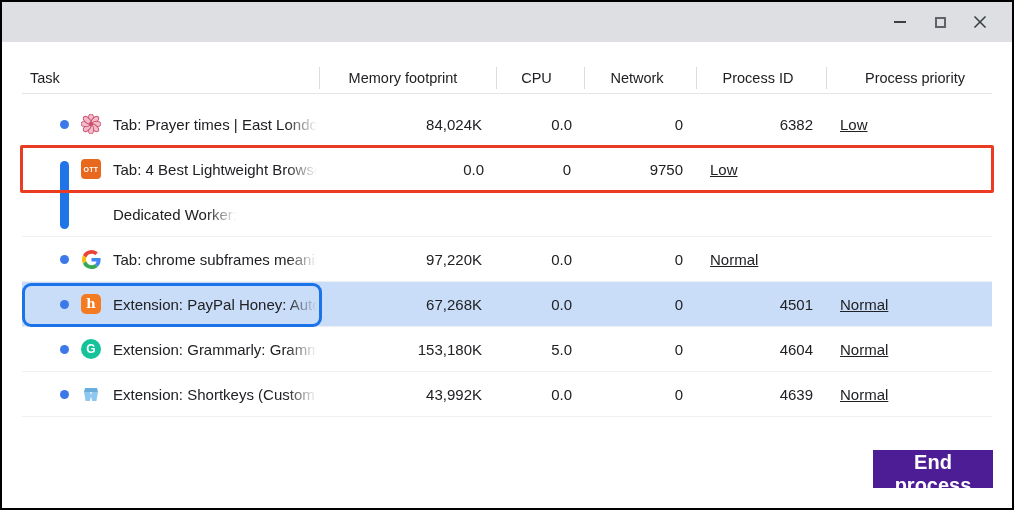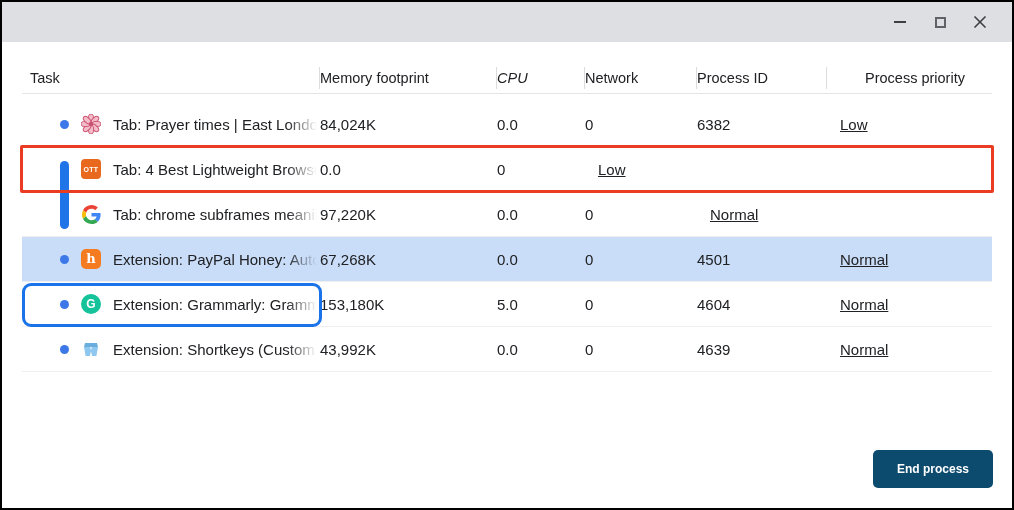--- a/index.html
+++ b/index.html
@@ -20,63 +20,63 @@
   
   .tasktable{position:absolute;left:20px;top:60px;width:970px;}
   .thead{
     display:grid;grid-template-columns:298px 177px 88px 112px 130px 165px;
     height:32px;align-items:center;border-bottom:1px solid #e4e4e4;
     font-size:14.5px;color:#202124;
   }
   .th{height:22px;line-height:22px;white-space:nowrap;}
   .th.sep{border-right:1px solid #dcdcdc;}
   .th-task{padding-left:8px;text-align:left;}
-  .th-right{text-align:left;}
+  .th-right{text-align:center;}
   .th-mem{padding-right:10px;}
-  .th-cpu{padding-right:8px;font-style:italic;}
+  .th-cpu{padding-right:8px;}
   .th-net{padding-right:7px;}
   .th-pid{padding-right:7px;}
   .th-prio{padding-left:11px;text-align:center;border-right:none;}
   .tbody{padding-top:8px;}
   .row{
     display:grid;grid-template-columns:298px 177px 88px 112px 130px 165px;
     height:45px;align-items:center;border-bottom:1px solid #efefef;
     font-size:15px;background:#fff;
   }
   .row.state-selected{background:#c9ddf8;}
   .cell-task{display:flex;align-items:center;height:100%;}
   .dot{width:9px;height:9px;border-radius:50%;background:#3c78e7;margin-left:38px;flex:0 0 auto;}
   .favicon{width:20px;height:20px;margin-left:12px;flex:0 0 auto;display:flex;align-items:center;justify-content:center;}
   .task-label{
     margin-left:12px;white-space:nowrap;overflow:hidden;max-width:204px;
     -webkit-mask-image:linear-gradient(90deg,#000 calc(100% - 30px),transparent 100%);
     mask-image:linear-gradient(90deg,#000 calc(100% - 30px),transparent 100%);
   }
-  .cell-right{text-align:left;}
+  .cell-right{text-align:right;}
   .cell-mem{padding-right:15px;}
   .cell-cpu{padding-right:13px;}
   .cell-net{padding-right:14px;}
   .cell-pid{padding-right:14px;}
   .cell-prio{padding-left:13px;text-align:left;text-decoration:underline;}
   
   .icon-ott{width:20px;height:20px;border-radius:4px;background:#e8691e;color:#fff;
     font-size:7px;font-weight:bold;letter-spacing:.3px;display:flex;align-items:center;justify-content:center;}
   .icon-honey{width:20px;height:20px;border-radius:5px;background:#f57b21;color:#fff;
     font-family:"DejaVu Serif",serif;font-size:13px;font-weight:bold;display:flex;align-items:center;justify-content:center;padding-bottom:1px;}
   .icon-grammarly{width:20px;height:20px;border-radius:50%;background:#15c39a;color:#fff;
     font-size:12px;font-weight:bold;display:flex;align-items:center;justify-content:center;}
   
   .group-bar{position:absolute;left:58px;top:159px;width:9px;height:68px;border-radius:5px;background:#1f74e8;}
   .red-rect{position:absolute;left:18px;top:143px;width:974px;height:48px;border:3px solid #ea3b23;border-radius:2px;pointer-events:none;}
   .focus-ring{position:absolute;left:20px;top:281px;width:300px;height:44px;border:3px solid #1a73e8;border-radius:9px;pointer-events:none;}
   
   .end-btn{
-    position:absolute;right:19px;top:448px;width:120px;height:38px;border:none;border-radius:5px;
-    background:#0c4a6e;color:#fff;font-family:"Liberation Sans",sans-serif;
-    font-size:12px;font-weight:bold;cursor:pointer;
+    position:absolute;right:19px;top:448px;width:120px;height:38px;border:none;border-radius:0;
+    background:#4c1d95;color:#fff;font-family:"Liberation Sans",sans-serif;
+    font-size:20px;font-weight:bold;cursor:pointer;
   }
 </style>
 </head>
 <body>
 
 <div class="frame">
 
   <div class="titlebar">
     <div class="winbtn">
       <div class="ico-min"></div>
@@ -131,21 +131,34 @@
         <div class="row state-red-annotated">
     <div class="cell-task">
       <div class="dot" style="visibility: hidden;"></div>
       <div class="favicon">
               <span class="icon-ott">OTT</span>
             </div>
       <div class="task-label">Tab: 4 Best Lightweight Browsers</div>
     </div>
     <div class="cell-right cell-cpu">0.0</div>
     <div class="cell-right cell-net">0</div>
+    <div class="cell-right cell-pid">9750</div>
     <div class="cell-prio">Low</div>
+  </div>
+        <div class="row state-normal">
+    <div class="cell-task">
+      <div class="dot" style="visibility: hidden;"></div>
+      <div class="favicon" style="visibility: hidden;"></div>
+      <div class="task-label">Dedicated Worker:</div>
+    </div>
+    <div class="cell-right cell-mem"></div>
+    <div class="cell-right cell-cpu"></div>
+    <div class="cell-right cell-net"></div>
+    <div class="cell-right cell-pid"></div>
+    <div class="cell-prio"></div>
   </div>
         <div class="row state-normal">
     <div class="cell-task">
       <div class="dot"></div>
       <div class="favicon">
               <svg width="19" height="19" viewBox="0 0 48 48">
                 <path fill="#EA4335" d="M24 9.5c3.54 0 6.71 1.22 9.21 3.6l6.85-6.85C35.9 2.38 30.47 0 24 0 14.62 0 6.51 5.38 2.56 13.22l7.98 6.19C12.43 13.72 17.74 9.5 24 9.5z"></path>
                 <path fill="#4285F4" d="M46.98 24.55c0-1.57-.15-3.09-.38-4.55H24v9.02h12.94c-.58 2.96-2.26 5.48-4.78 7.18l7.73 6c4.51-4.18 7.09-10.36 7.09-17.65z"></path>
                 <path fill="#FBBC05" d="M10.53 28.59c-.48-1.45-.76-2.99-.76-4.59s.27-3.14.76-4.59l-7.98-6.19C.92 16.46 0 20.12 0 24c0 3.88.92 7.54 2.56 10.78l7.97-6.19z"></path>
                 <path fill="#34A853" d="M24 48c6.48 0 11.93-2.13 15.89-5.81l-7.73-6c-2.15 1.45-4.92 2.3-8.16 2.3-6.26 0-11.57-4.22-13.47-9.91l-7.98 6.19C6.51 42.62 14.62 48 24 48z"></path>

